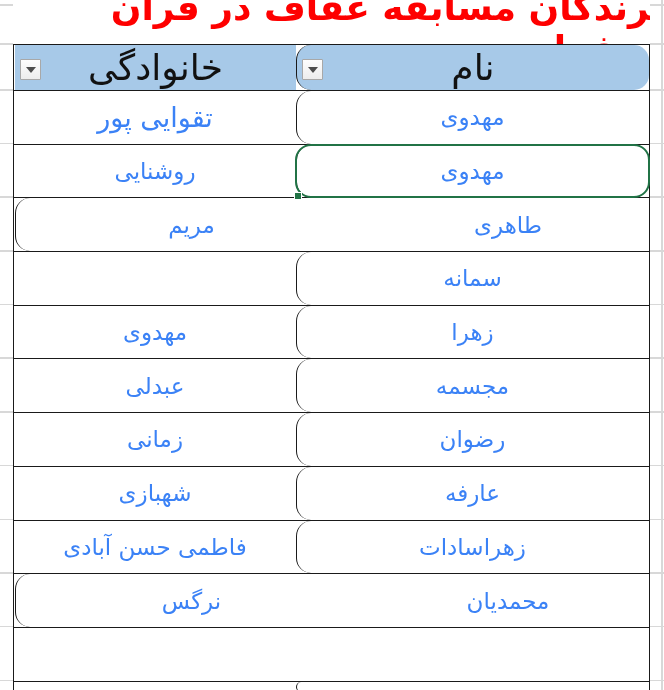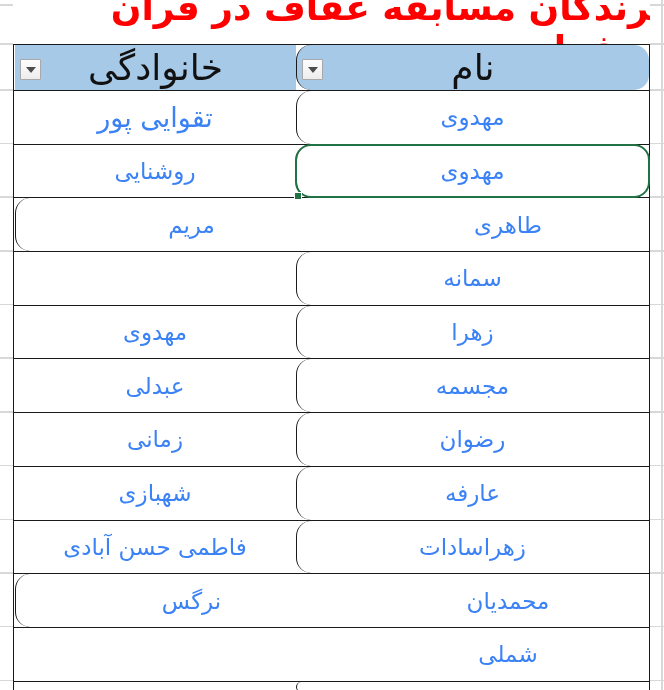--- a/index.html
+++ b/index.html
@@ -176,23 +176,20 @@
   <div class="row">
     <div class="cell family-col dcell">
       <span>محمدیان</span>
     </div>
     <div class="cell name-col dcell">
       <span>نرگس</span>
     </div>
   </div>
 
   <div class="row">
-    <div class="cell family-col dcell">
-      <span>شملی</span>
-    </div>
   </div>
 </div>
 
   <div class="stub-row">
     <div class="cell name-col"></div>
     <div class="cell family-col"></div>
   </div>
 </div>
 
 </body></html>

